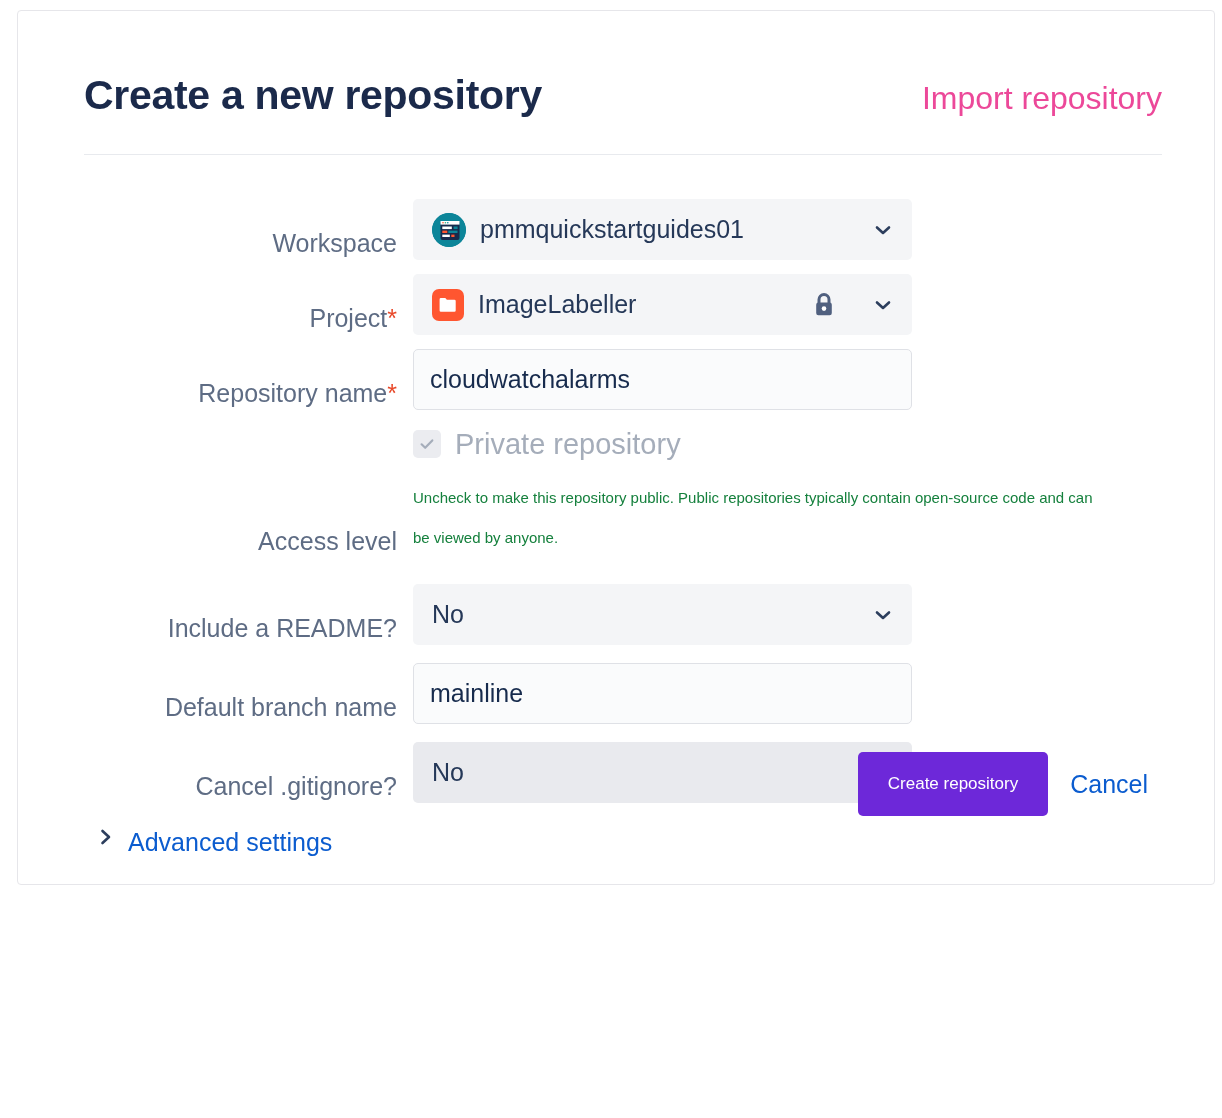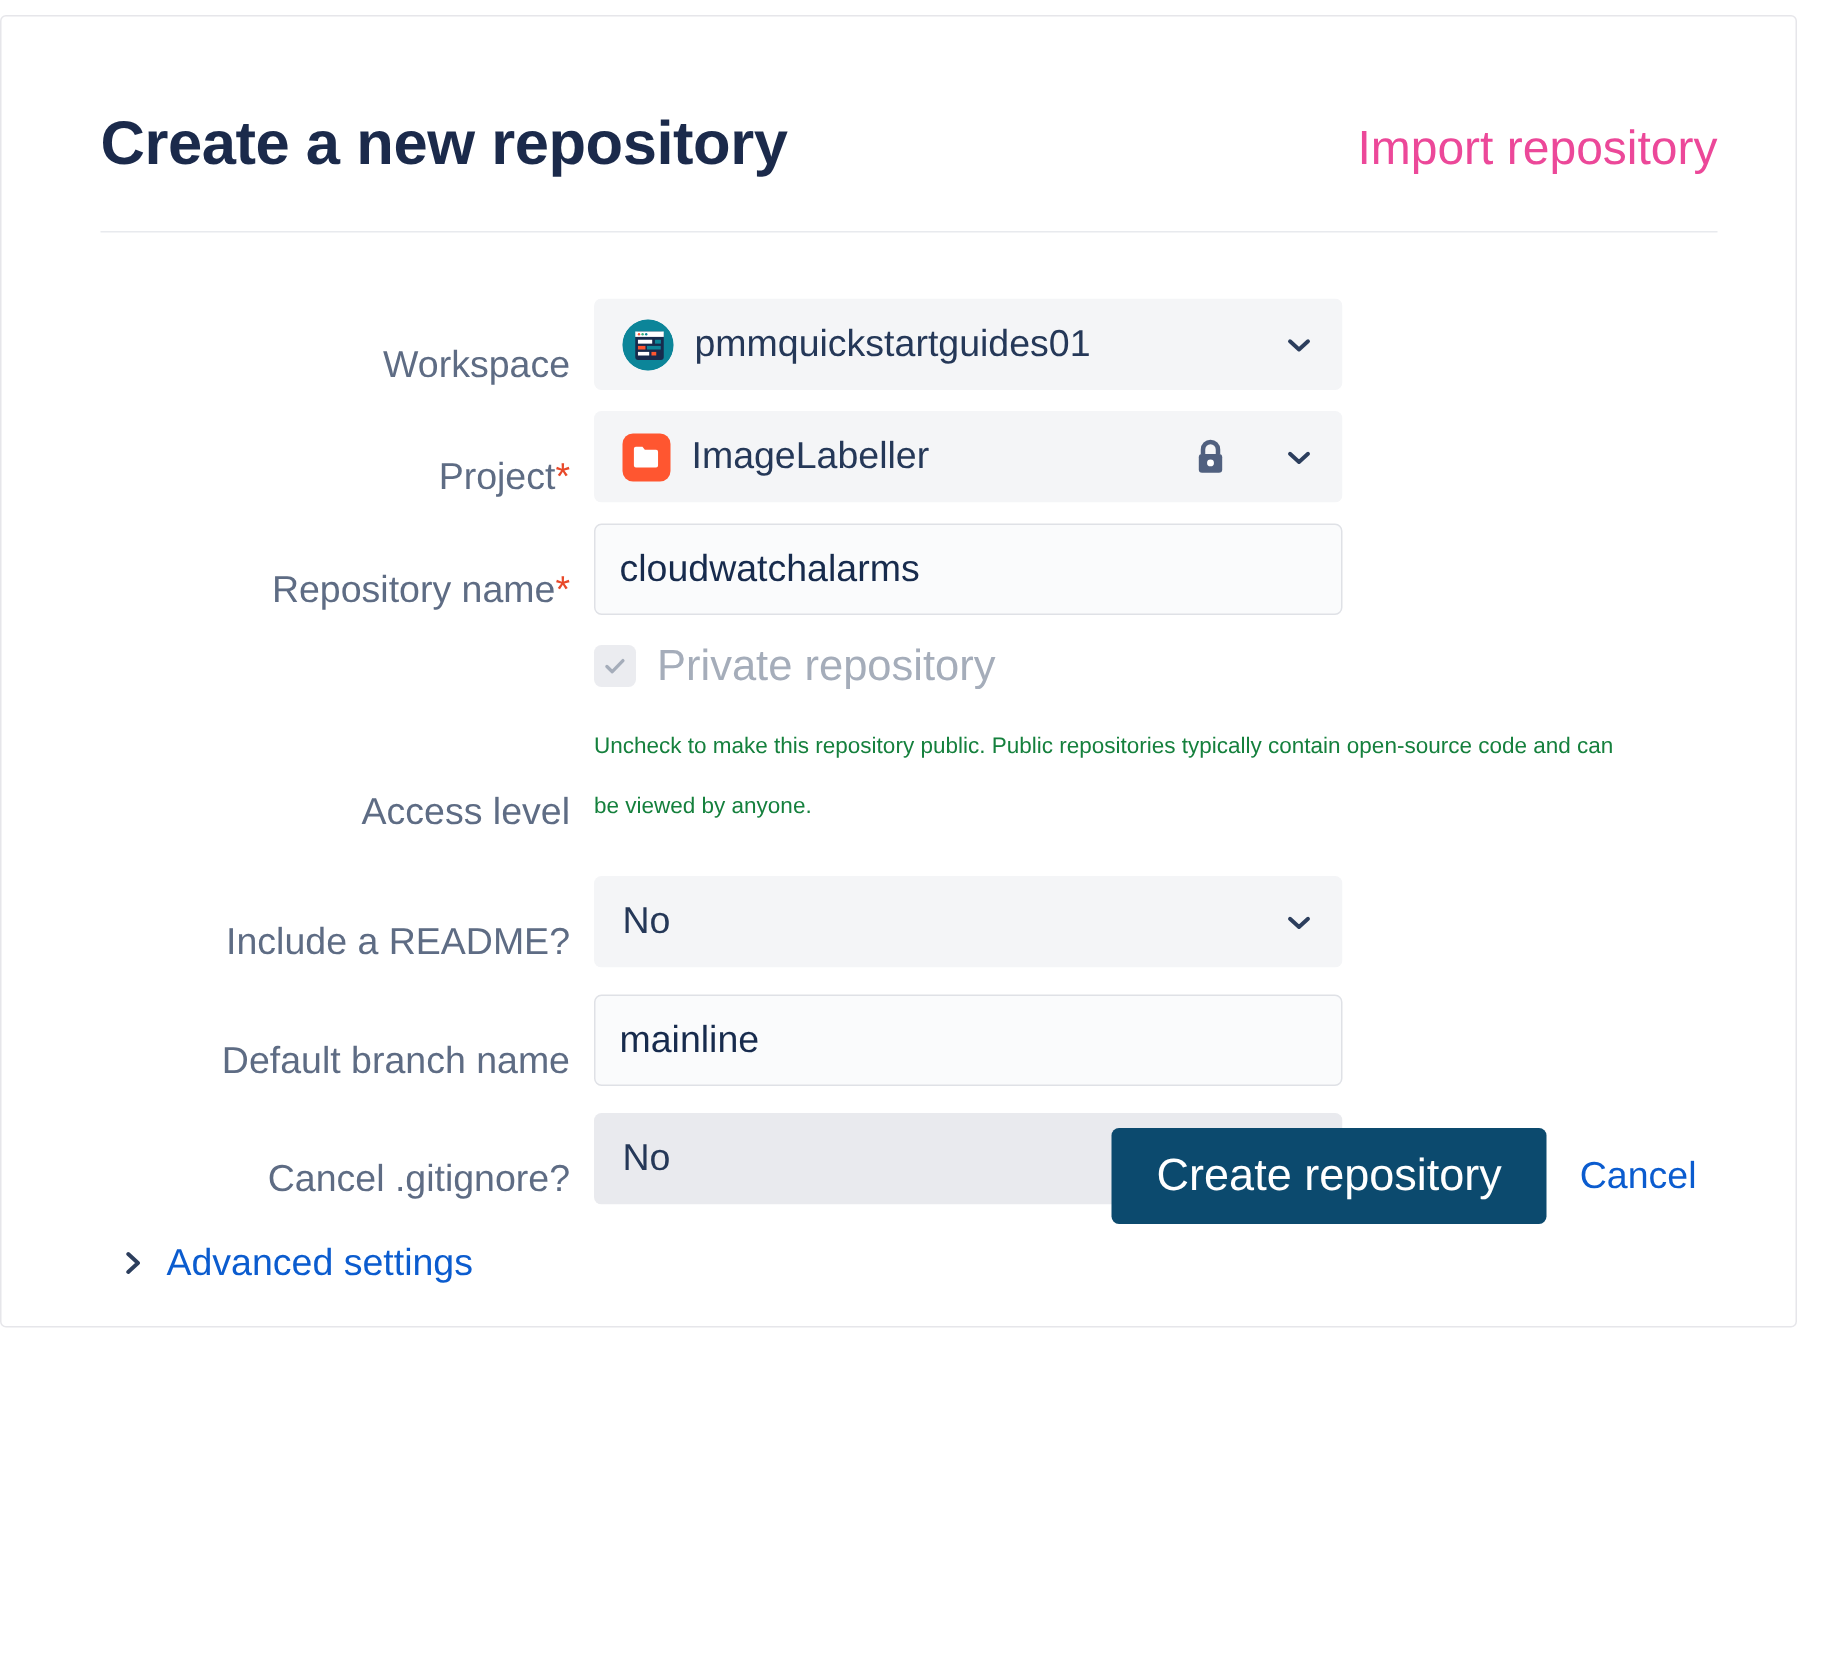--- a/index.html
+++ b/index.html
@@ -11,21 +11,21 @@
     width: 1222px;
     height: 1118px;
     background: #ffffff;
     font-family: "Liberation Sans", sans-serif;
     -webkit-font-smoothing: antialiased;
     overflow: hidden;
   }
 
   .card {
     position: absolute;
-    left: 0;
+    left: 17px;
     top: 10px;
     width: 1198px;
     height: 875px;
     background: #ffffff;
     border: 1px solid #e6e6ea;
     border-radius: 4px;
     box-sizing: border-box;
   }
 
   
@@ -209,21 +209,20 @@
     margin-top: 14px;
     width: 680px;
     font-size: 15px;
     line-height: 40px;
     color: #15803d;
   }
 
   
   .advanced {
     display: flex;
-    align-items: center;
     margin-top: 24px;
     margin-left: 14px;
     cursor: pointer;
     width: max-content;
   }
   .advanced .caret {
     width: 16px;
     height: 20px;
     flex: 0 0 16px;
     margin-right: 14px;
@@ -237,28 +236,28 @@
 
   
   .footer {
     position: absolute;
     right: 66px;
     bottom: 68px;
     display: flex;
     align-items: center;
   }
   .btn-primary {
-    background: #0c4a6e;
+    background: #6d28d9;
     color: #ffffff;
     border: none;
     border-radius: 5px;
     height: 64px;
     padding: 0 30px;
     font-family: "Liberation Sans", sans-serif;
-    font-size: 30px;
+    font-size: 17px;
     cursor: pointer;
   }
   .btn-link {
     background: transparent;
     border: none;
     color: #0b5ccf;
     font-family: "Liberation Sans", sans-serif;
     font-size: 25px;
     margin-left: 22px;
     cursor: pointer;

